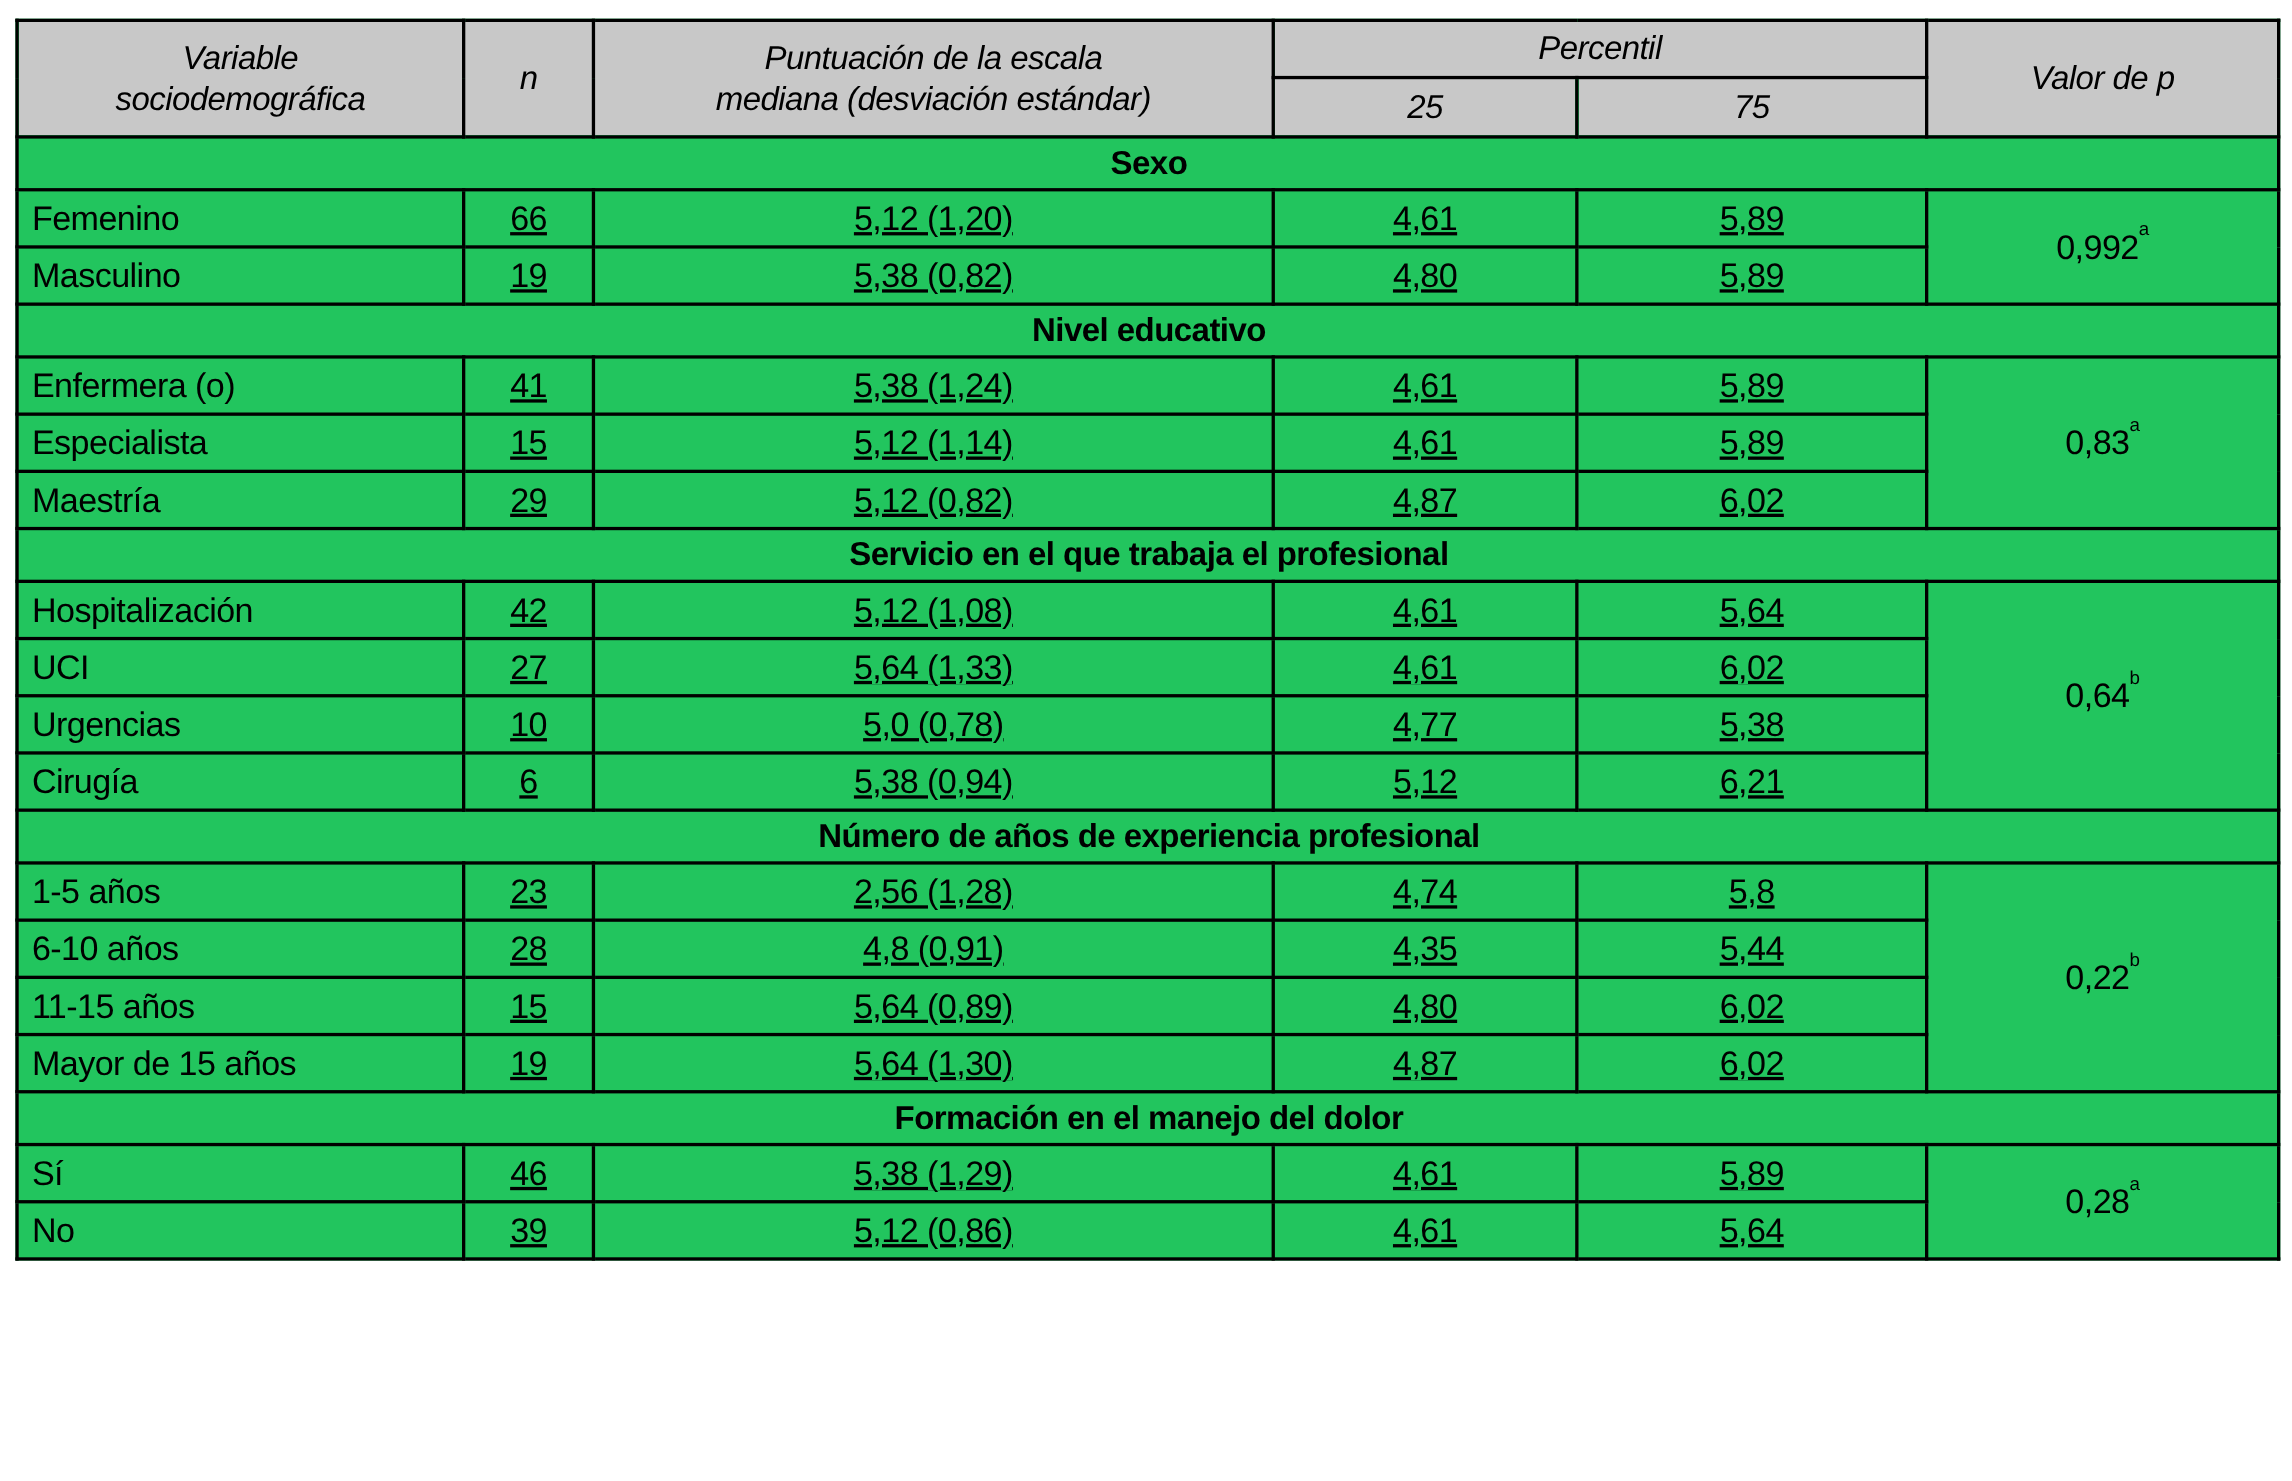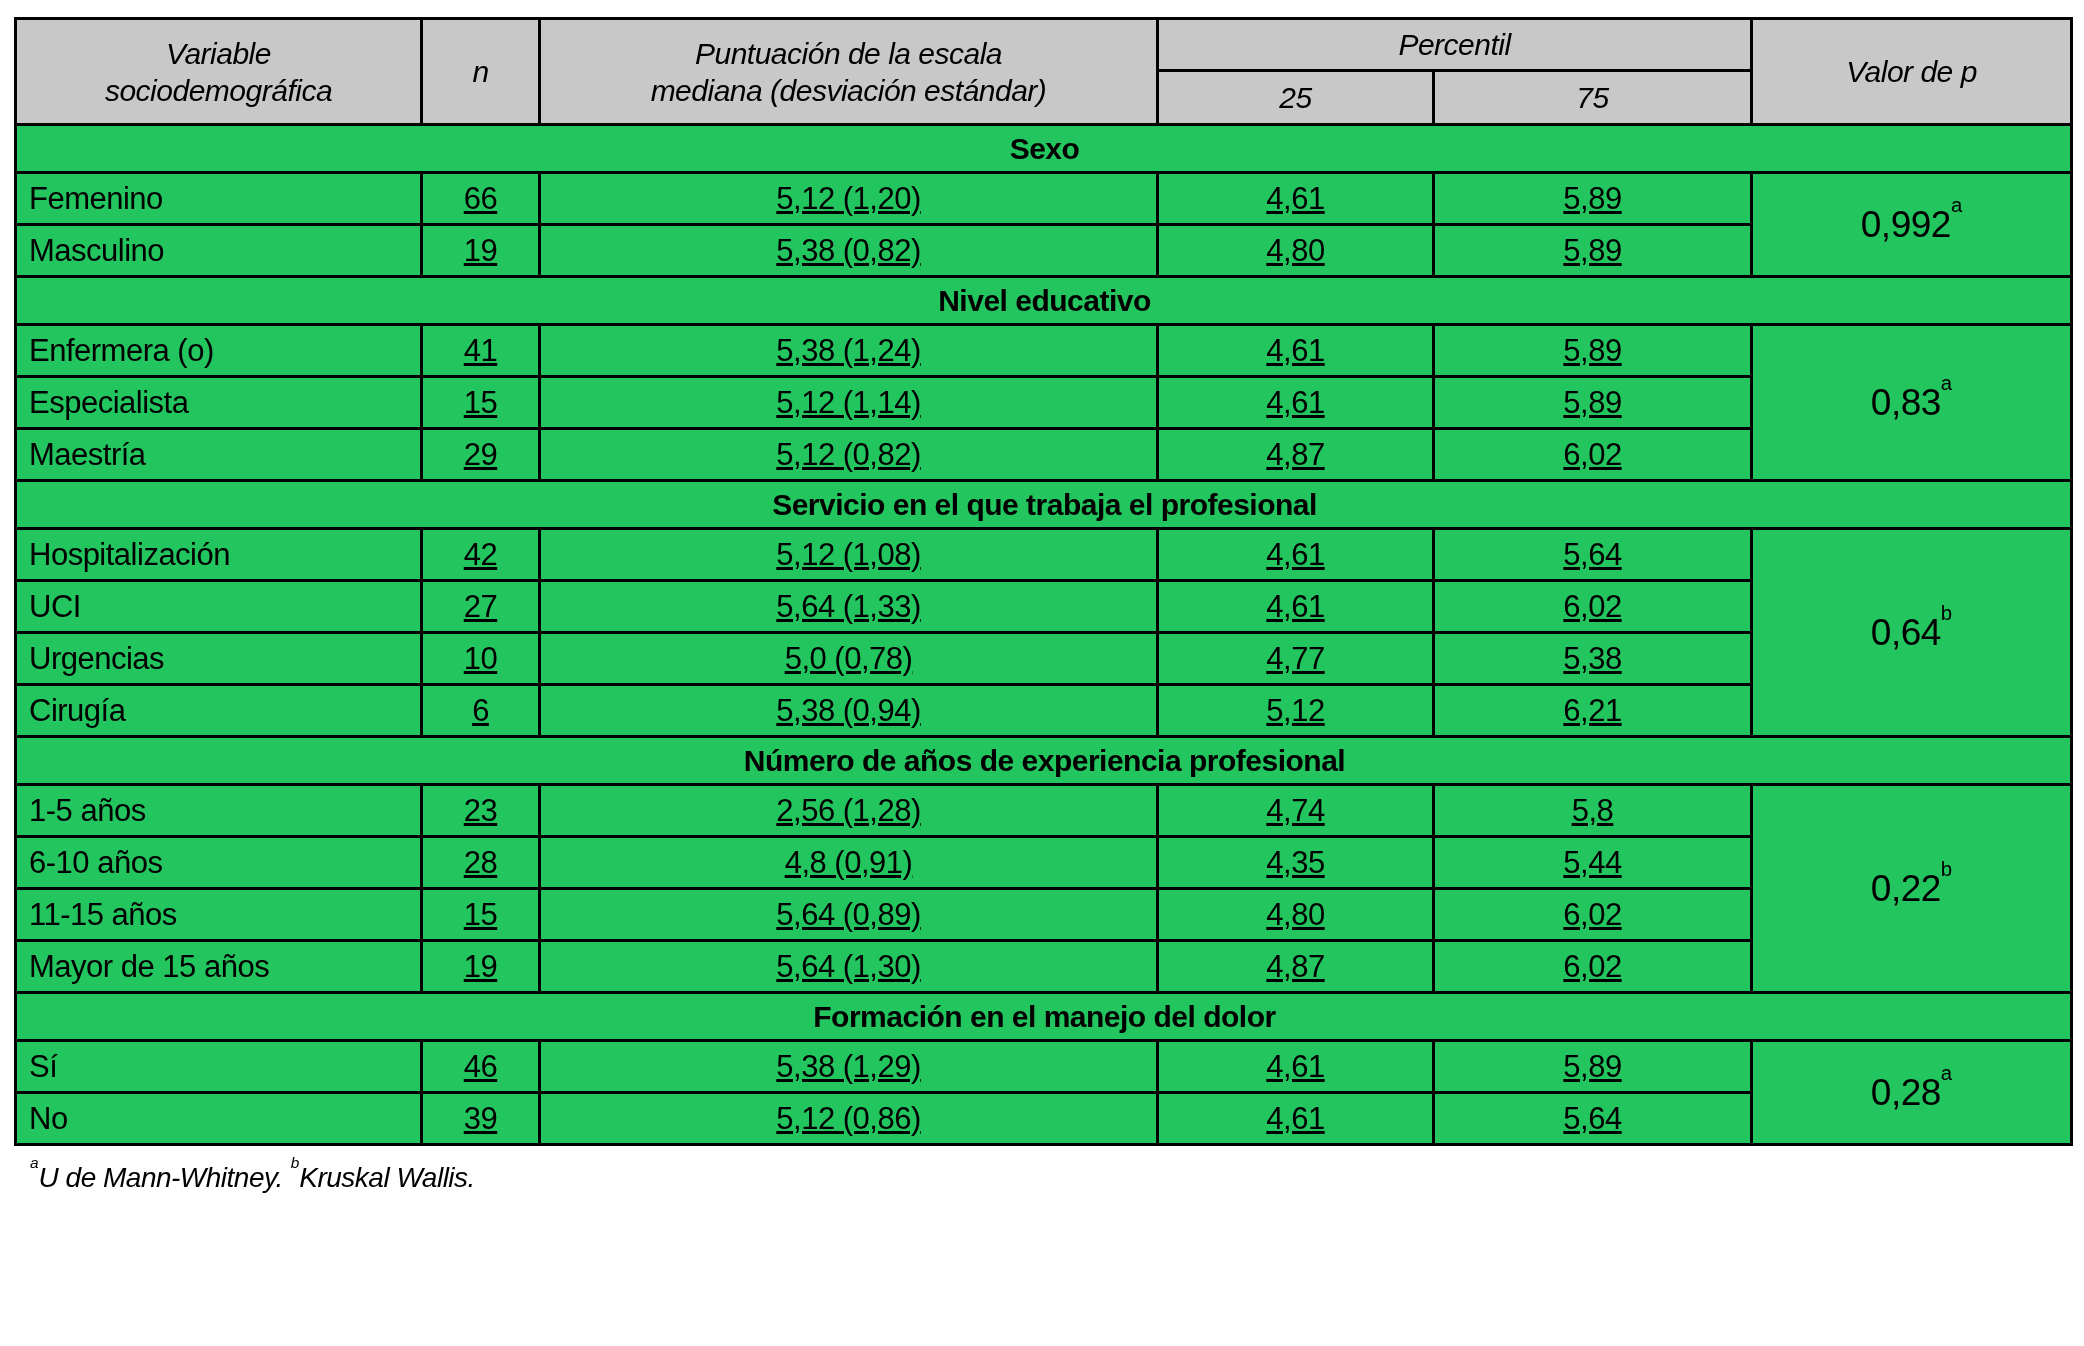--- a/index.html
+++ b/index.html
@@ -67,21 +67,21 @@
     padding-left: 12px;
     white-space: nowrap;
     margin-top: 45px;
   }
   td.num-cell {
     font-size: 31px;
     text-align: center;
     text-decoration: underline;
   }
   td.pvalue-cell {
-    font-size: 37px;
+    font-size: 31px;
     text-align: center;
   }
   sup {
     font-size: 0.55em;
     line-height: 0;
     position: relative;
     top: -0.55em;
     letter-spacing: 0;
   }
   .footnote {
@@ -250,17 +250,14 @@
         <td class="label-cell">No</td>
         <td class="num-cell">39</td>
         <td class="num-cell">5,12 (0,86)</td>
         <td class="num-cell">4,61</td>
         <td class="num-cell">5,64</td>
       </tr>
 
     </tbody>
   </table>
 
-  <div class="footnote">
-    <span class="foot-part"><sup>a</sup><span>U de Mann-Whitney.</span></span><span class="foot-part"><sup>b</sup><span>Kruskal Wallis.</span></span>
-  </div>
 
 </div>
 
 </body></html>

